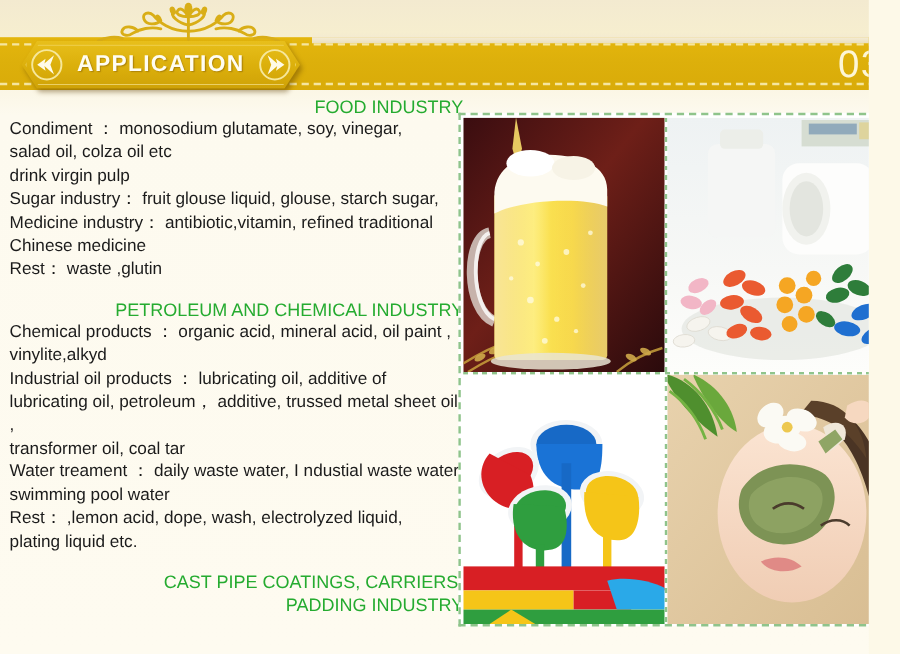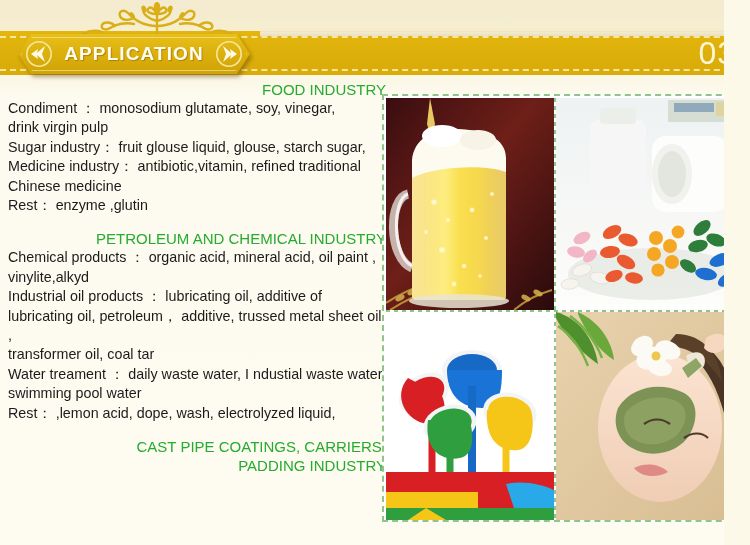--- a/index.html
+++ b/index.html
@@ -235,39 +235,41 @@
     </div>
 
     <div id="page-number">03</div>
   </div>
 
   <div id="text-col">
 
     <div class="section">
       <div class="sec-head">FOOD INDUSTRY</div>
       <div class="sec-line">Condiment ：  monosodium glutamate, soy, vinegar,</div>
+      <div class="sec-line">salad oil, colza oil etc</div>
       <div class="sec-line">drink virgin pulp</div>
       <div class="sec-line">Sugar industry：  fruit glouse liquid, glouse, starch sugar,</div>
       <div class="sec-line">Medicine industry：  antibiotic,vitamin, refined traditional</div>
       <div class="sec-line">Chinese medicine</div>
-      <div class="sec-line">Rest：  enzyme ,glutin</div>
+      <div class="sec-line">Rest：  waste ,glutin</div>
     </div>
 
     <div class="gap"></div>
 
     <div class="section">
       <div class="sec-head">PETROLEUM AND CHEMICAL INDUSTRY</div>
       <div class="sec-line">Chemical products ：  organic acid, mineral acid, oil paint ,</div>
       <div class="sec-line">vinylite,alkyd</div>
       <div class="sec-line">Industrial oil products ：  lubricating oil, additive of</div>
       <div class="sec-line">lubricating oil, petroleum，  additive, trussed metal sheet oil ,</div>
       <div class="sec-line">transformer oil, coal tar</div>
       <div class="sec-line">Water treament ：  daily waste water, I ndustial waste water,</div>
       <div class="sec-line">swimming pool water</div>
       <div class="sec-line">Rest：  ,lemon acid, dope, wash, electrolyzed liquid,</div>
+      <div class="sec-line">plating liquid etc.</div>
     </div>
 
     <div class="gap"></div>
 
     <div class="section">
       <div class="sec-head">CAST PIPE COATINGS, CARRIERS,
 PADDING INDUSTRY</div>
 
     </div>
 

